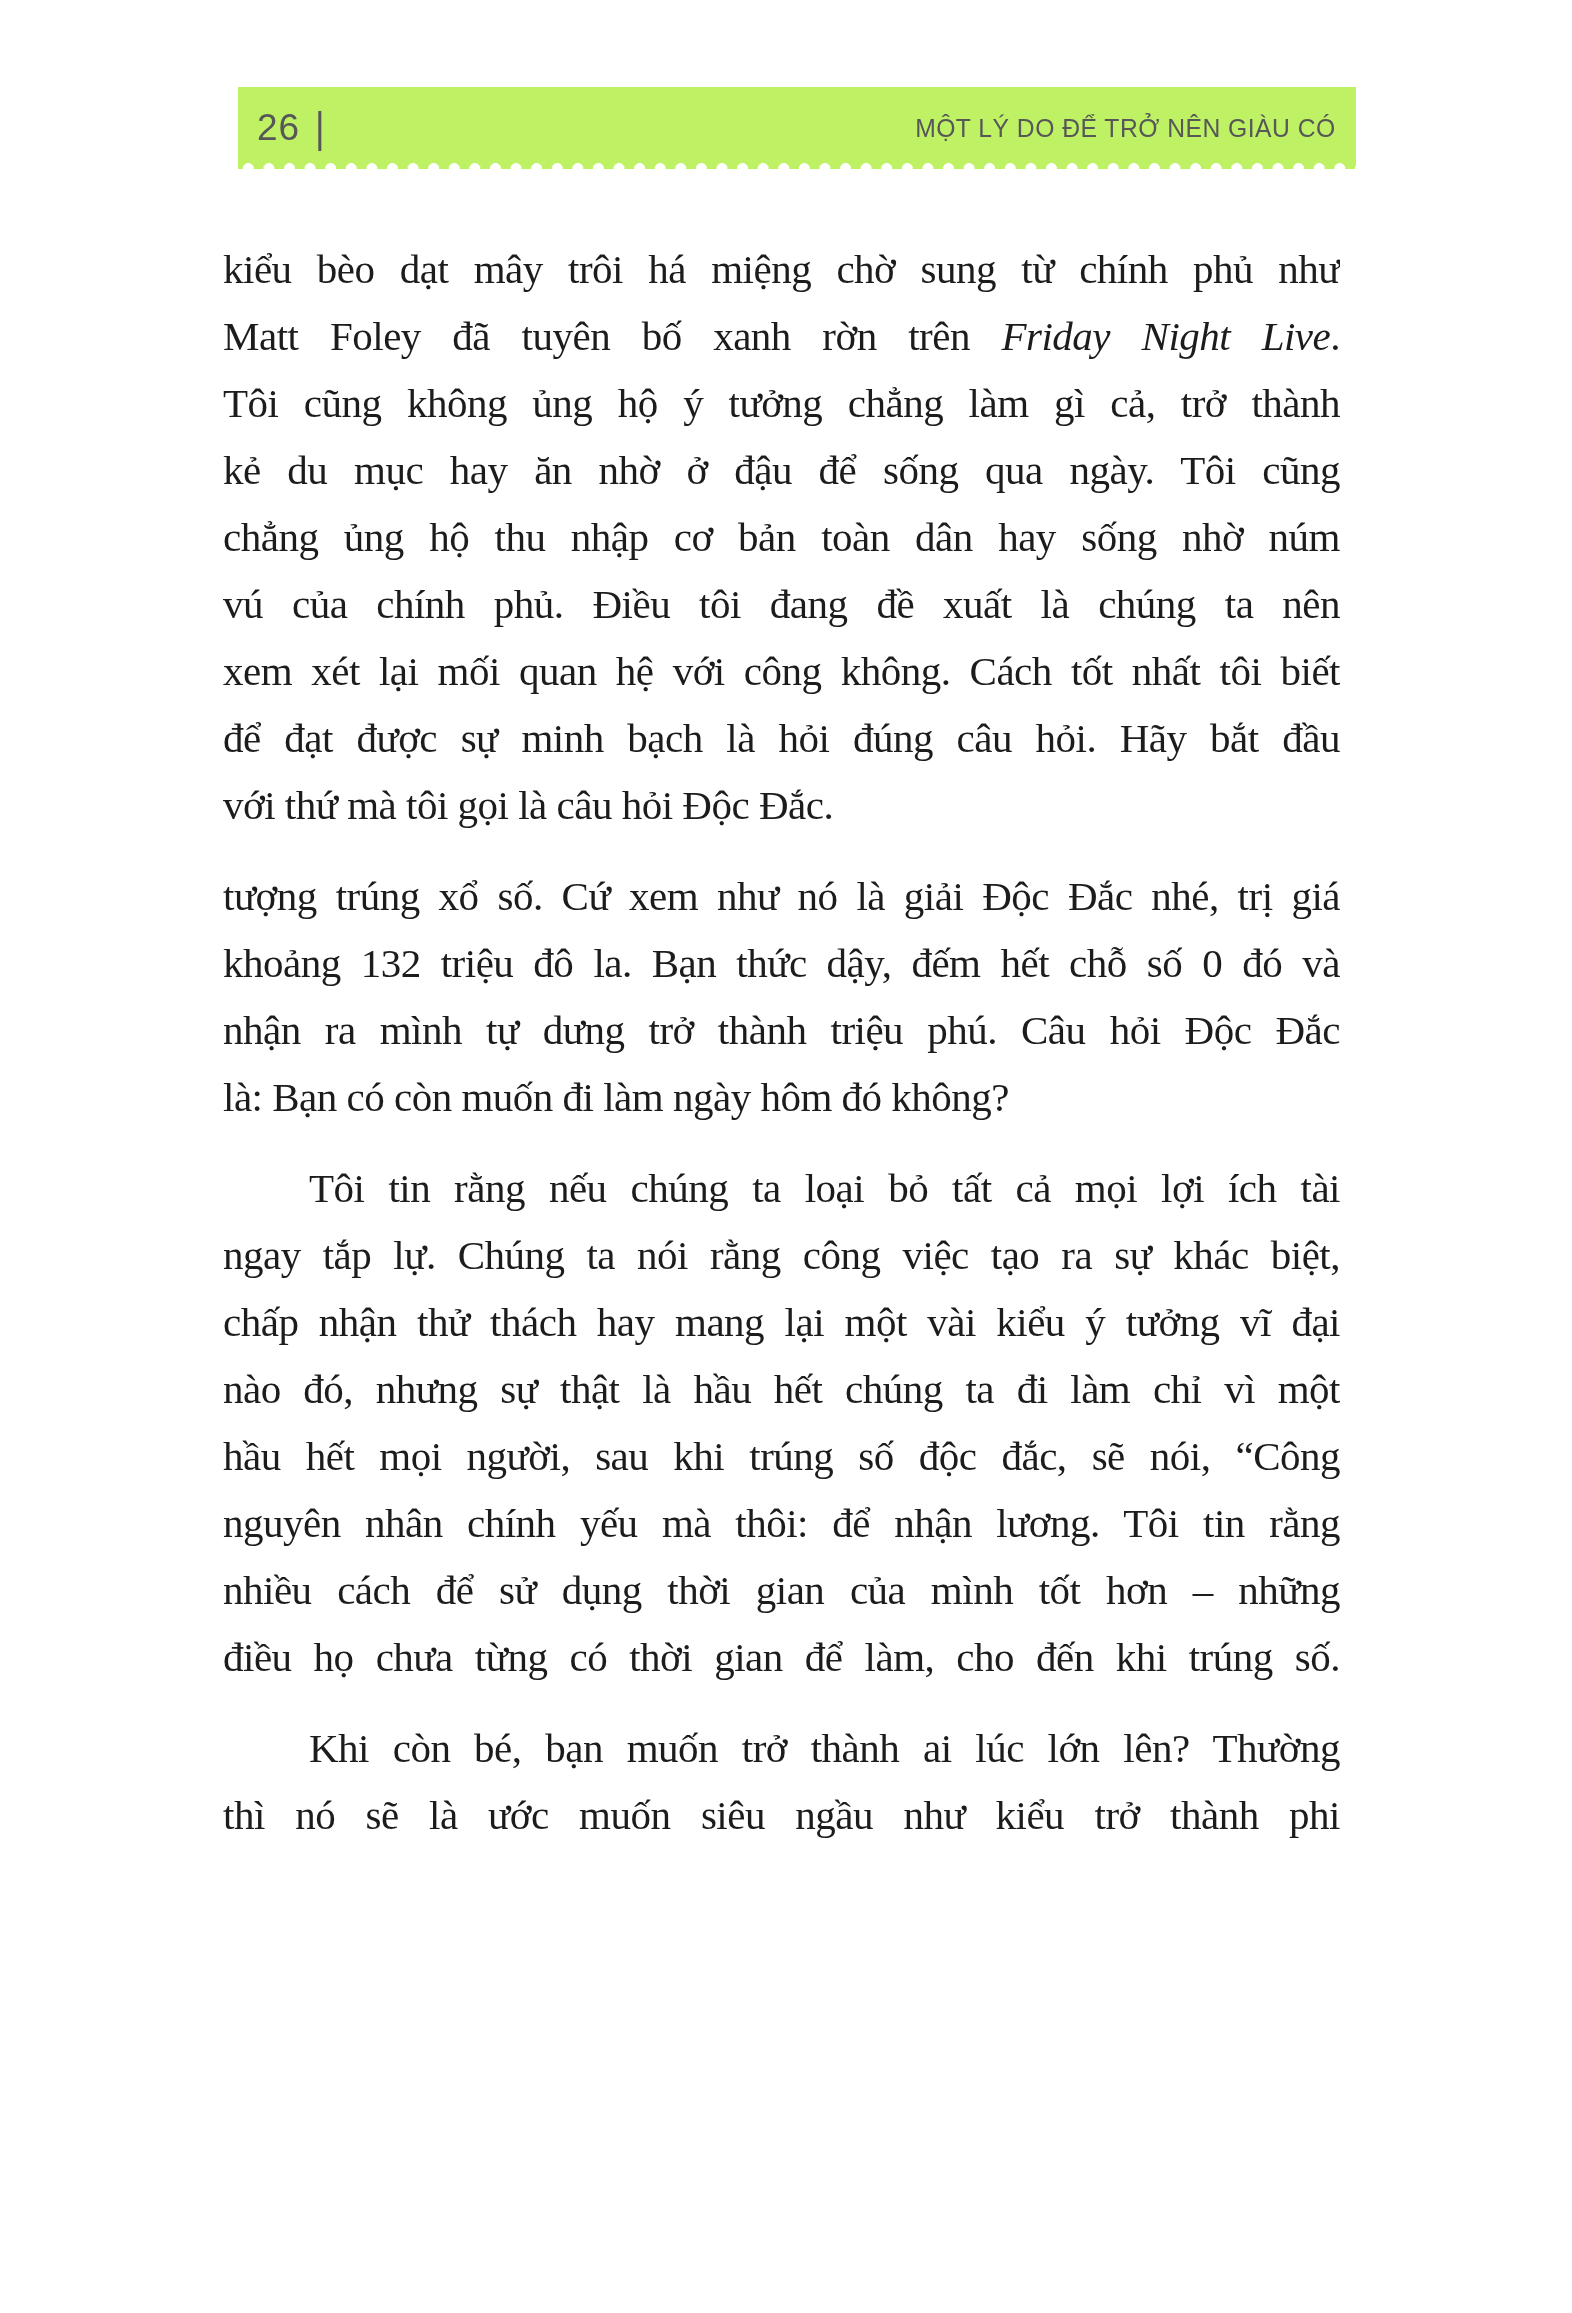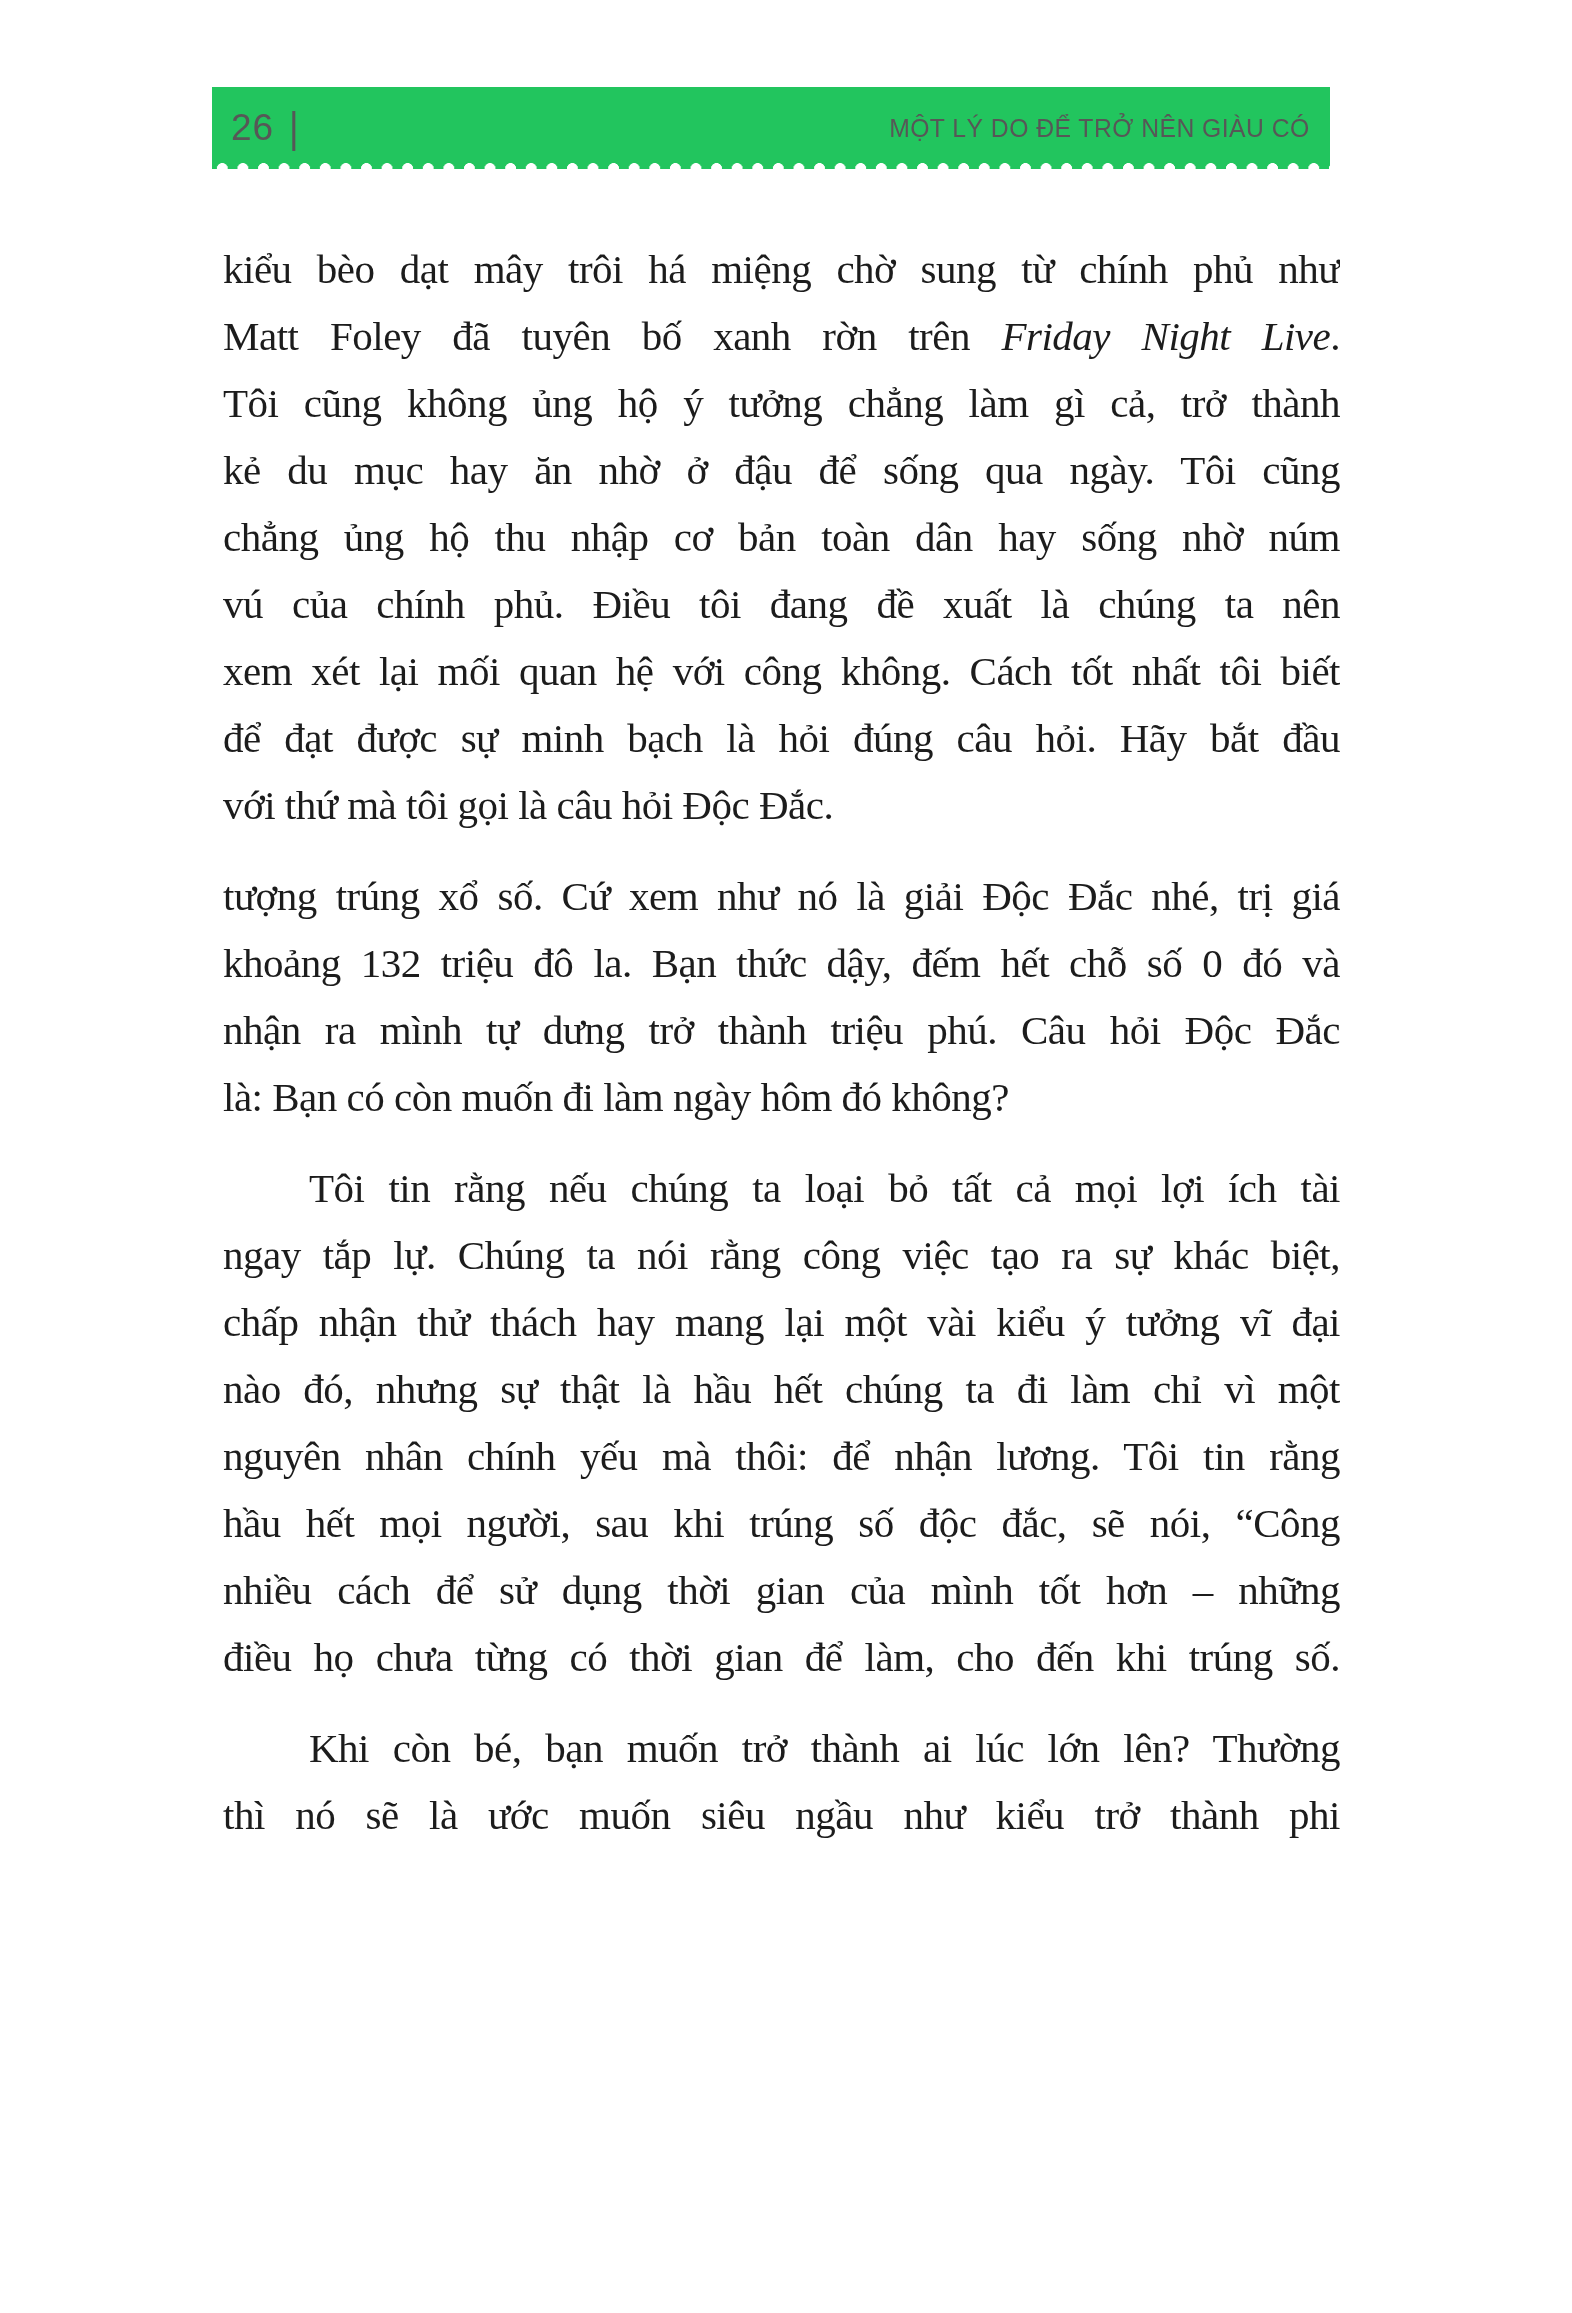--- a/index.html
+++ b/index.html
@@ -7,23 +7,23 @@
     position:relative;
     width:1572px;height:2313px;
     background:#ffffff;
     overflow:hidden;
     font-family:"Liberation Serif", serif;
   }
 
   
   .header-band{
     position:absolute;
-    left:212px;top:87px;
+    left:238px;top:87px;
     width:1118px;height:82px;
-    background:#22c55e;
+    background:#bef264;
     display:flex;align-items:center;
     box-sizing:border-box;
     padding:0 20.6px 0 19px;
     font-family:"Liberation Sans", sans-serif;
     color:#575757;
   }
   
   .header-band::after{
     content:"";
     position:absolute;
@@ -106,22 +106,22 @@
     <div class="line">khoảng 132 triệu đô la. Bạn thức dậy, đếm hết chỗ số 0 đó và</div>
     <div class="line">nhận ra mình tự dưng trở thành triệu phú. Câu hỏi Độc Đắc</div>
     <div class="line short">là: Bạn có còn muốn đi làm ngày hôm đó không?</div>
 
     <div class="pgap"></div>
 
     <div class="line indent">Tôi tin rằng nếu chúng ta loại bỏ tất cả mọi lợi ích tài</div>
     <div class="line">ngay tắp lự. Chúng ta nói rằng công việc tạo ra sự khác biệt,</div>
     <div class="line">chấp nhận thử thách hay mang lại một vài kiểu ý tưởng vĩ đại</div>
     <div class="line">nào đó, nhưng sự thật là hầu hết chúng ta đi làm chỉ vì một</div>
+    <div class="line">hầu hết mọi người, sau khi trúng số độc đắc, sẽ nói, “Công</div>
     <div class="line">nguyên nhân chính yếu mà thôi: để nhận lương. Tôi tin rằng</div>
-    <div class="line">hầu hết mọi người, sau khi trúng số độc đắc, sẽ nói, “Công</div>
     <div class="line">nhiều cách để sử dụng thời gian của mình tốt hơn – những</div>
     <div class="line">điều họ chưa từng có thời gian để làm, cho đến khi trúng số.</div>
 
     <div class="pgap"></div>
 
     <div class="line indent">Khi còn bé, bạn muốn trở thành ai lúc lớn lên? Thường</div>
     <div class="line">thì nó sẽ là ước muốn siêu ngầu như kiểu trở thành phi</div>
   </div>
 
 </div>

